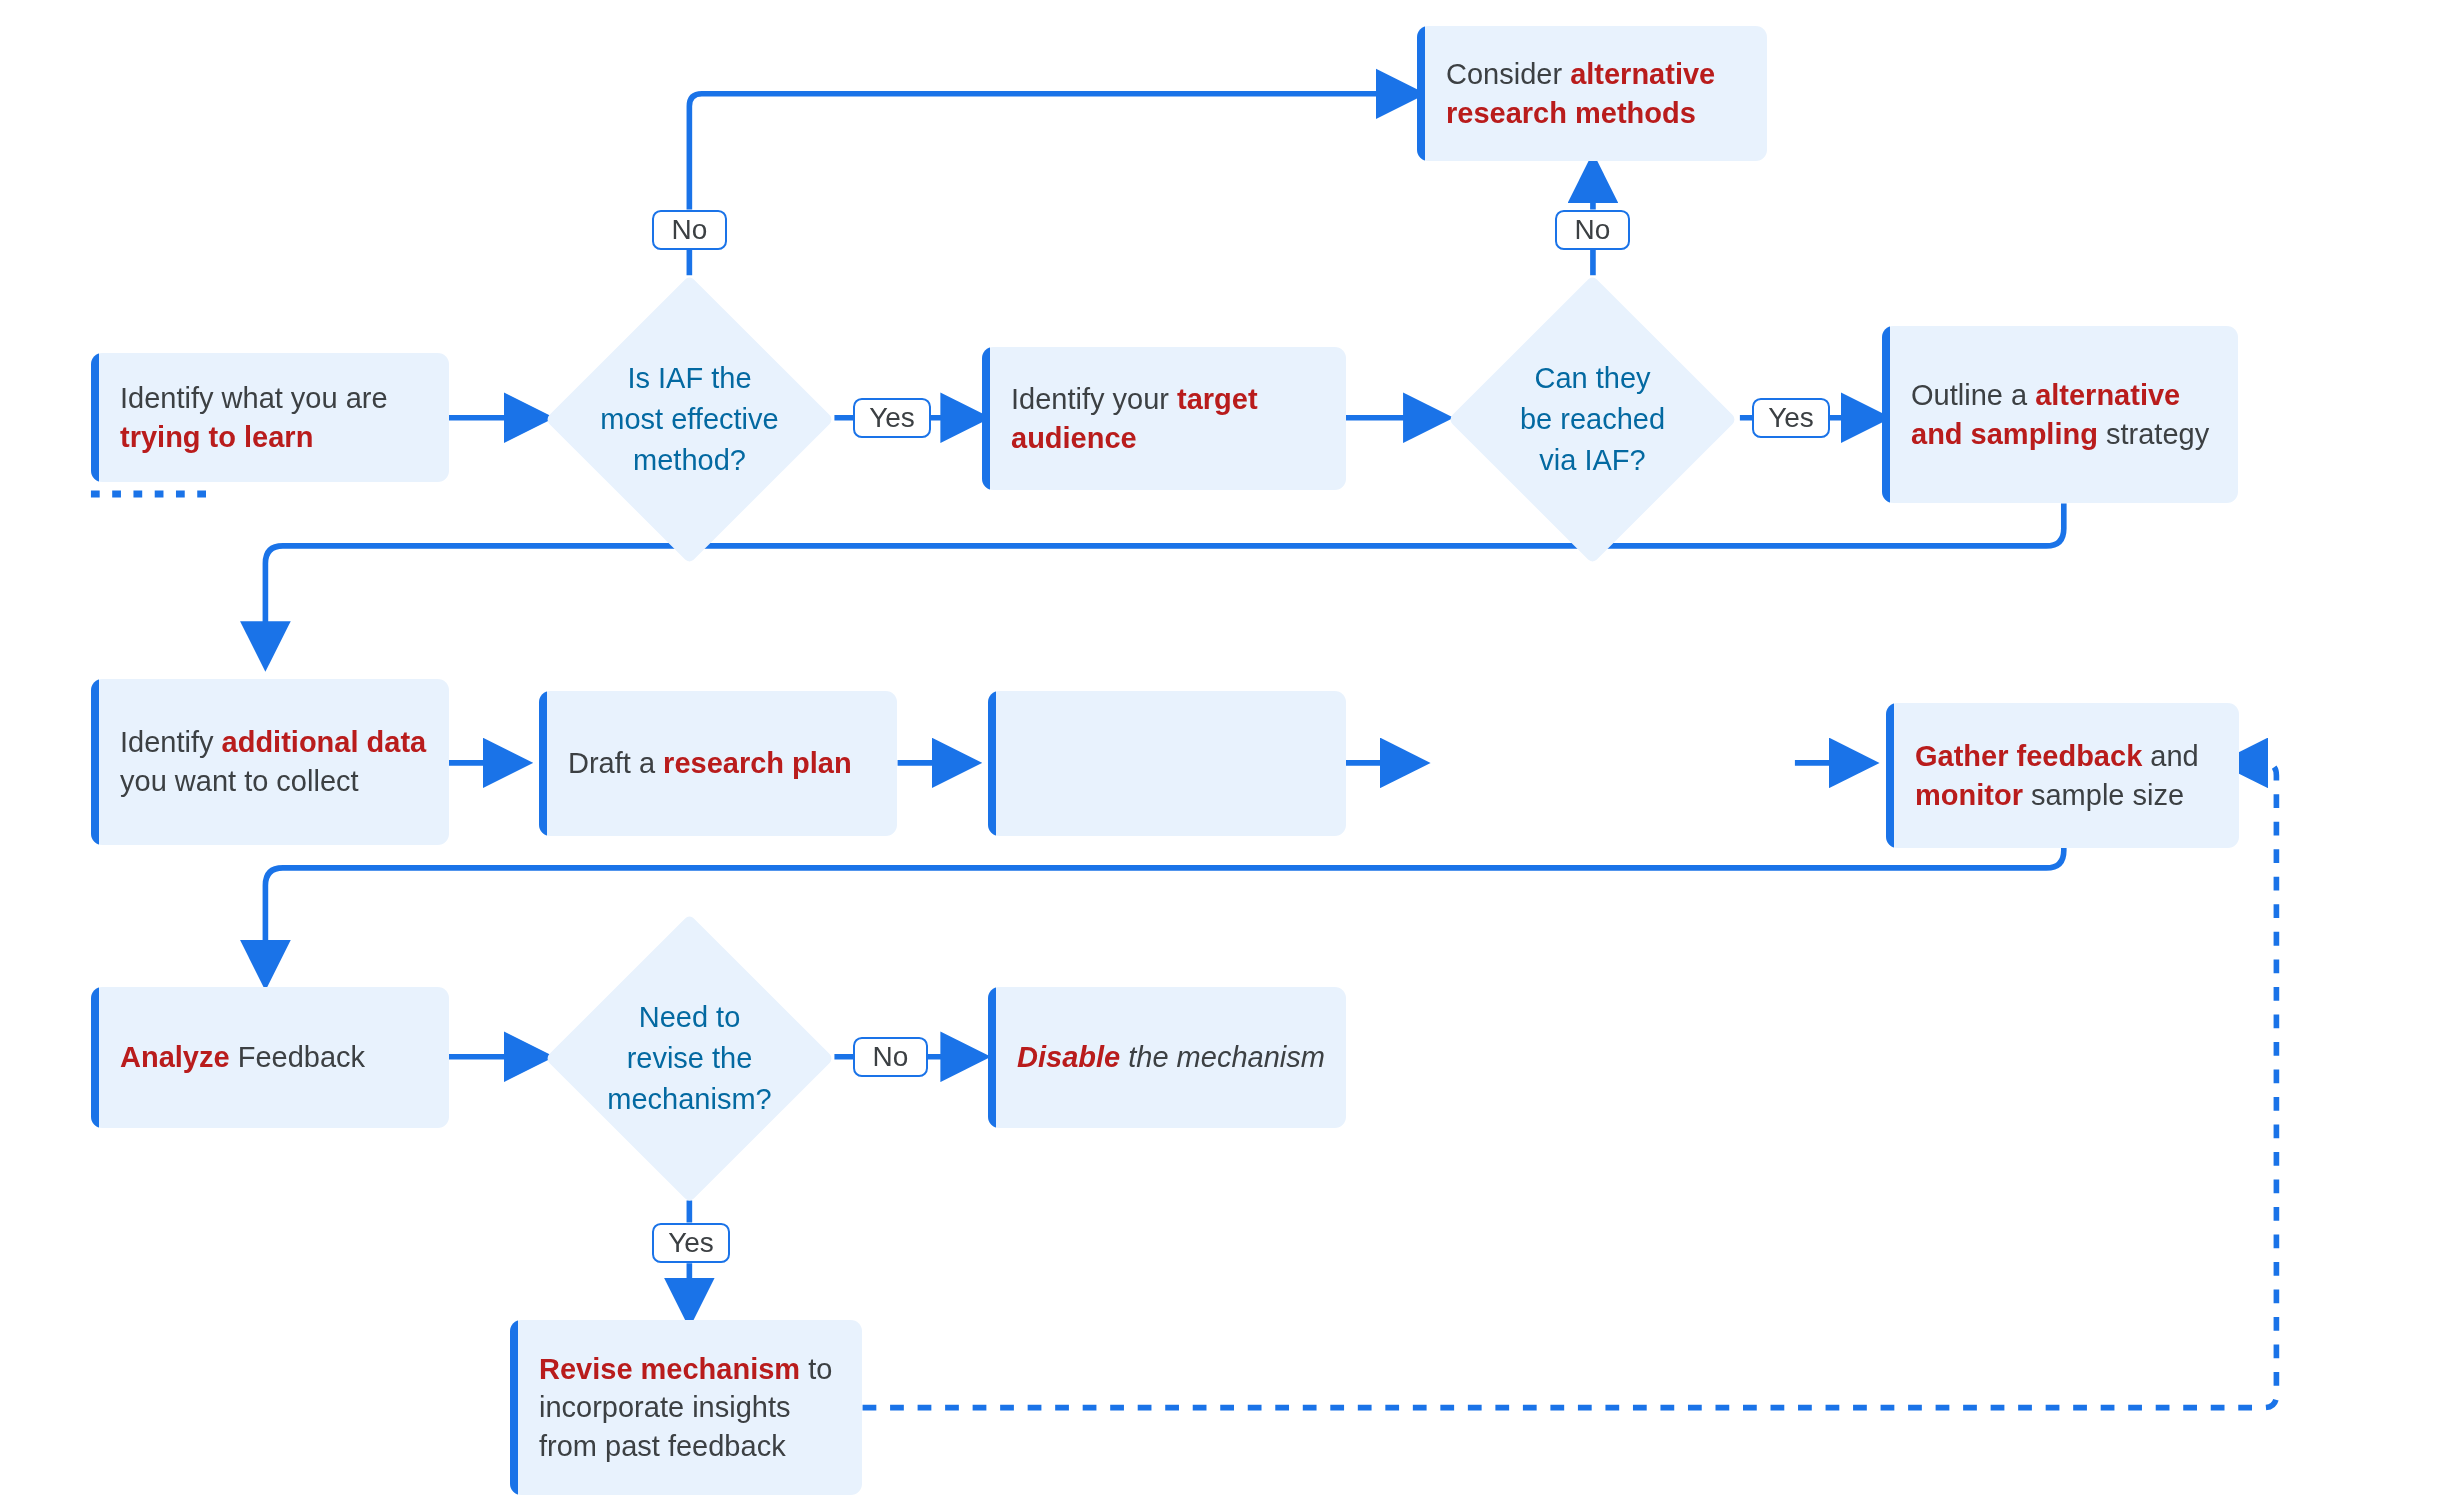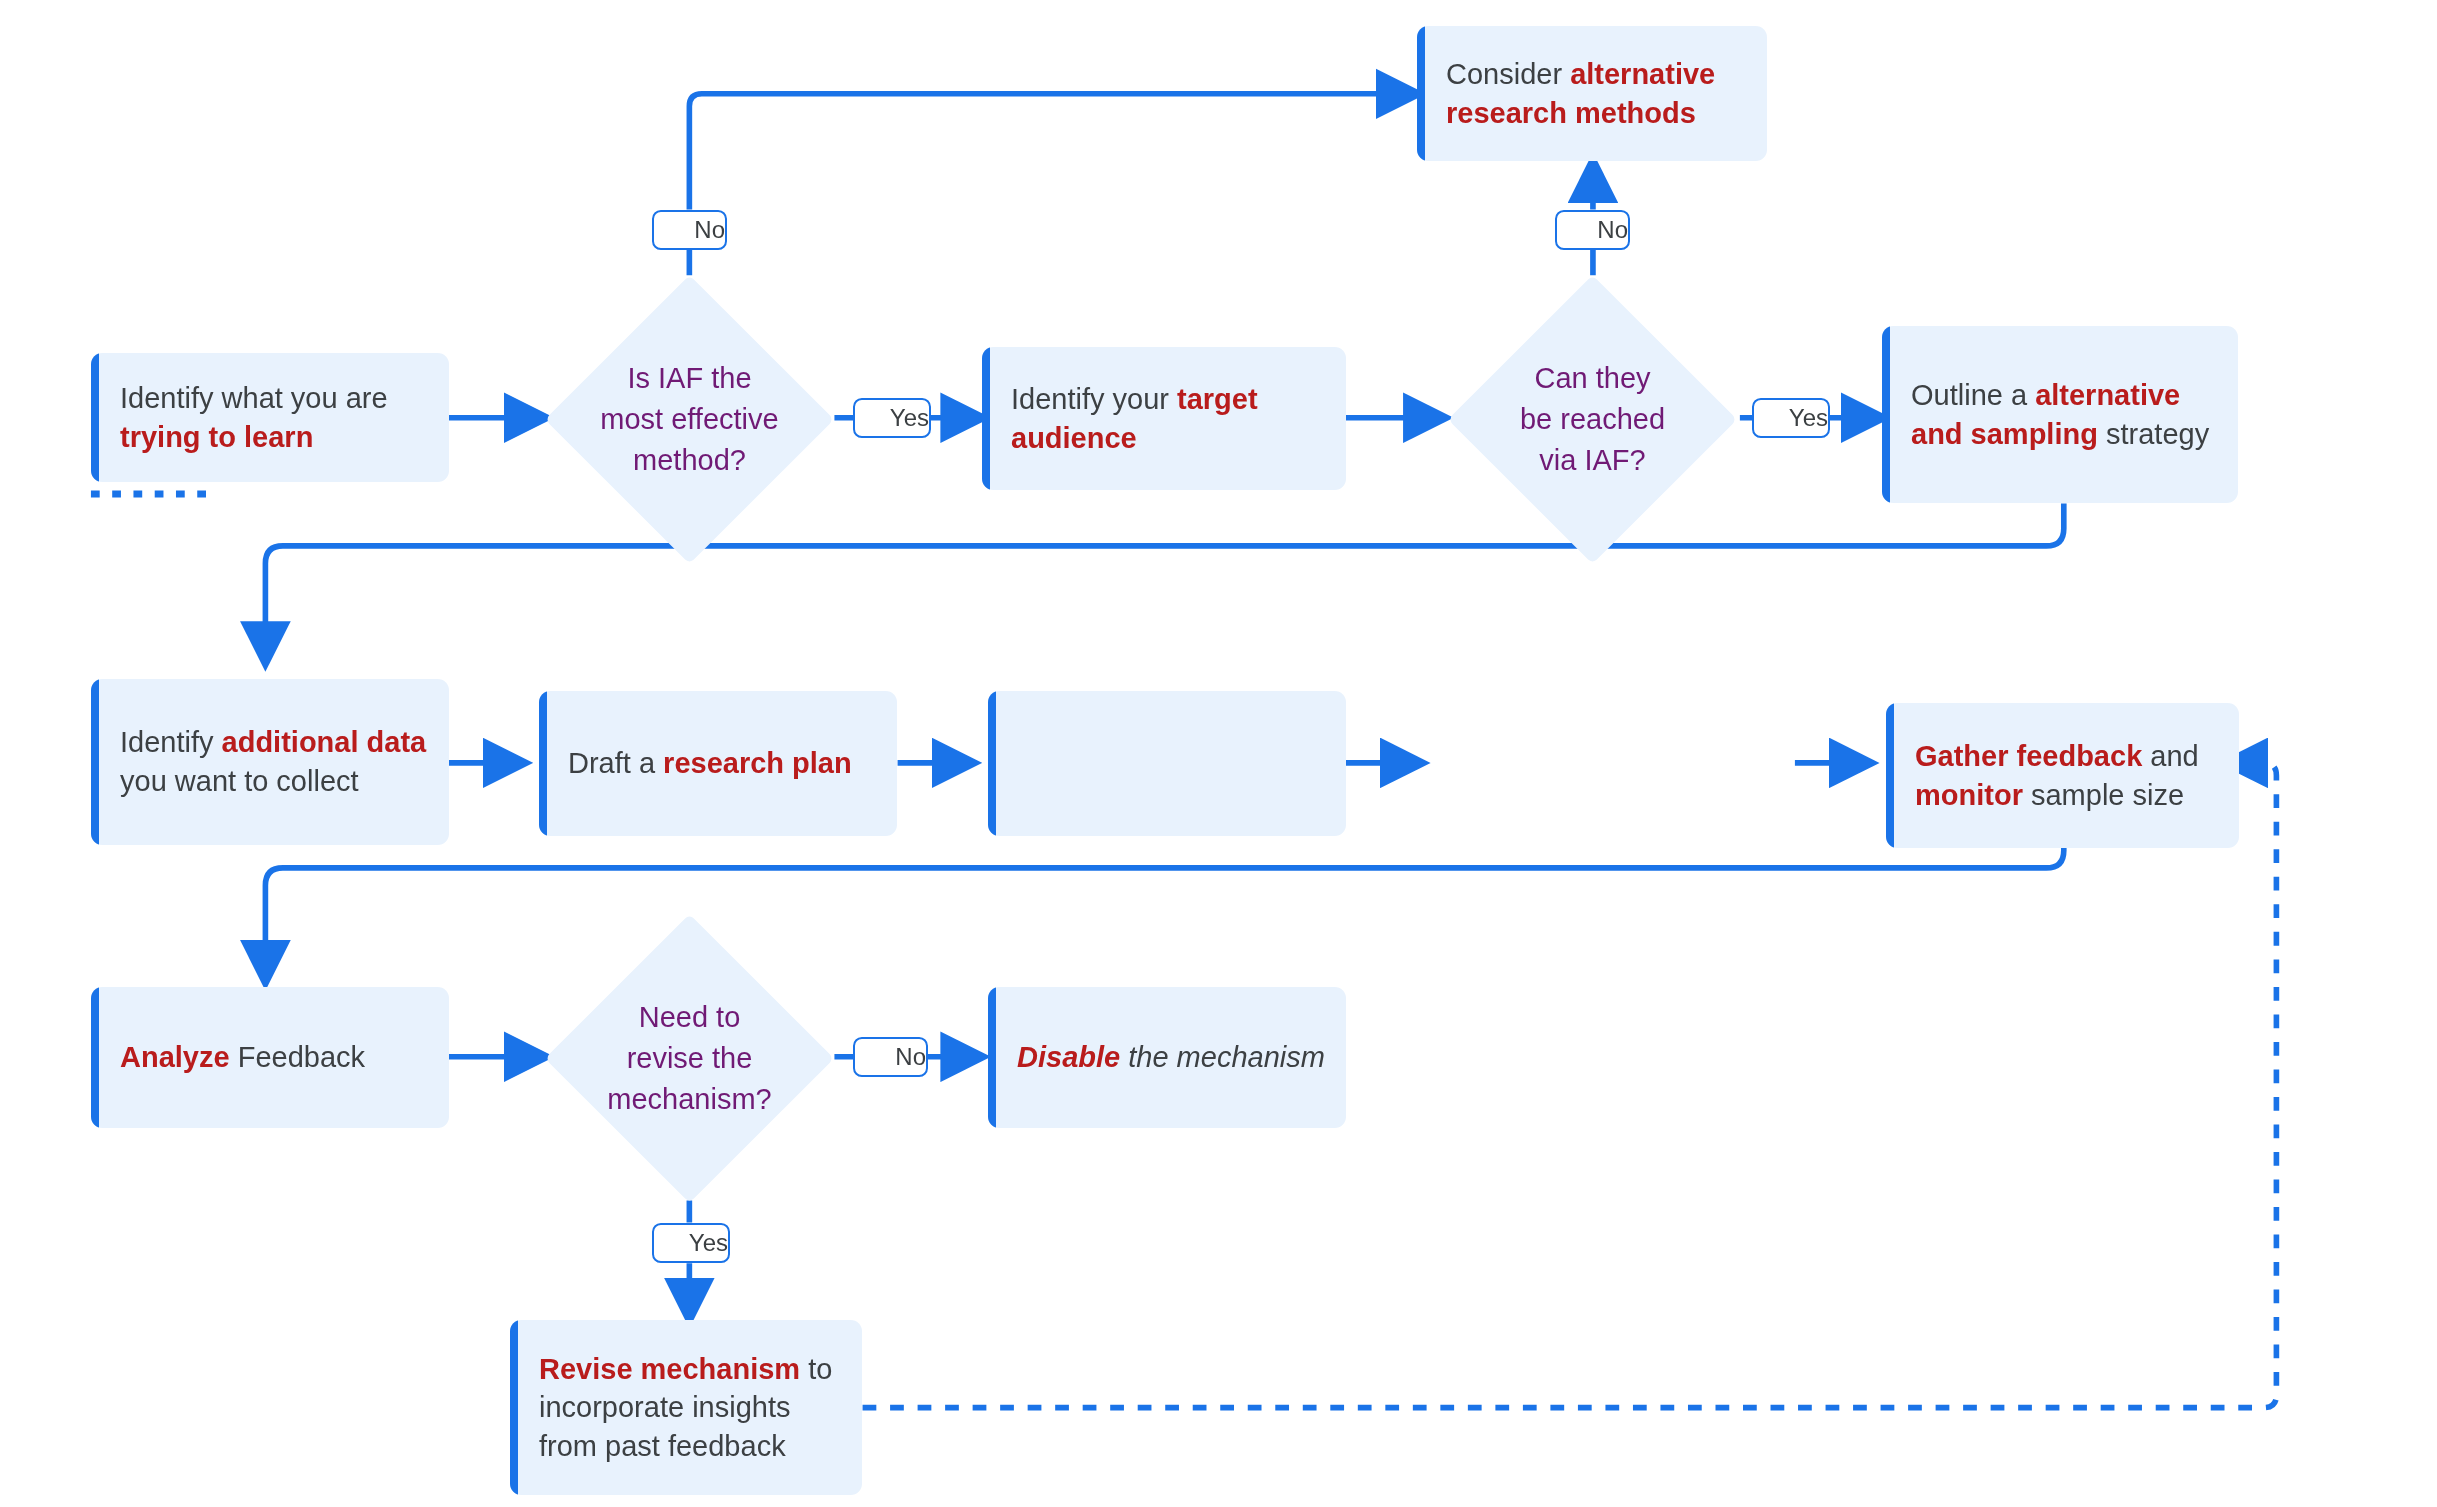--- a/index.html
+++ b/index.html
@@ -7,23 +7,23 @@
          font-family:"Liberation Sans","DejaVu Sans",sans-serif;overflow:hidden;}
   #wires{position:absolute;left:0;top:0;width:2438px;height:1507px;}
   .node{position:absolute;background:#e8f2fd;border-radius:11.3px;box-sizing:border-box;
         display:flex;align-items:center;overflow:hidden;}
   .node .bar{position:absolute;left:0;top:0;bottom:0;width:7.5px;background:#1a73e8;border-radius:3.8px 0 0 3.8px;}
   .node .txt{padding:0 21px 0 29px;font-size:29px;line-height:1.33;color:#3c4043;font-weight:400;}
   .node .txt b{font-weight:700;color:#b91c1c;}
   .dia{position:absolute;display:flex;align-items:center;justify-content:center;}
   .dia .shape{position:absolute;left:0;top:0;width:100%;height:100%;
               background:#e8f2fd;transform:rotate(45deg) scale(.7072);border-radius:8.8px;}
-  .dia .dtxt{position:relative;z-index:2;font-size:29px;line-height:1.42;color:#701a75;text-align:center;}
+  .dia .dtxt{position:relative;z-index:2;font-size:29px;line-height:1.42;color:#0369a1;text-align:center;}
   .lbl{position:absolute;background:#ffffff;border:2.5px solid #1a73e8;border-radius:8.8px;
-       display:flex;align-items:center;justify-content:flex-end;font-size:24px;color:#3c4043;
+       display:flex;align-items:center;justify-content:center;font-size:28px;color:#3c4043;
        box-sizing:border-box;z-index:6;}
 </style>
 </head>
 <body>
 
 <div id="stage">
 
   <svg id="wires" viewBox="0 0 3898 2410" xmlns="http://www.w3.org/2000/svg">
     <defs>
       <marker id="ah" markerWidth="9" markerHeight="9" refX="7.4" refY="4.5" orient="auto">

